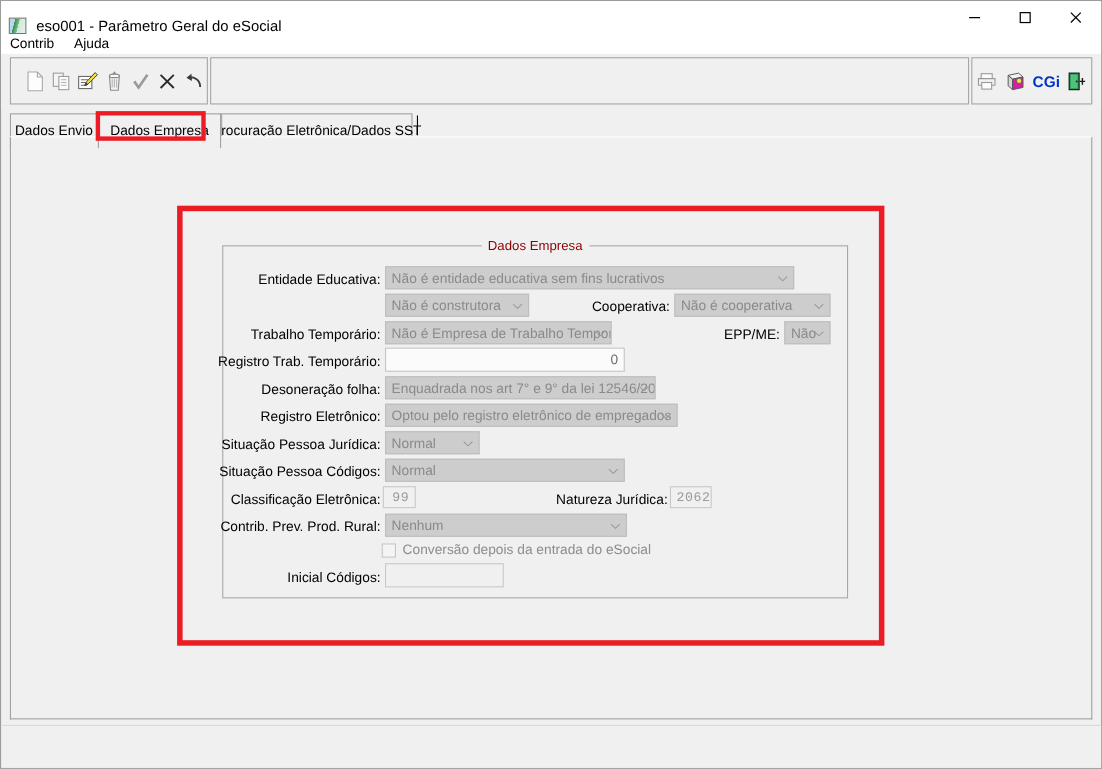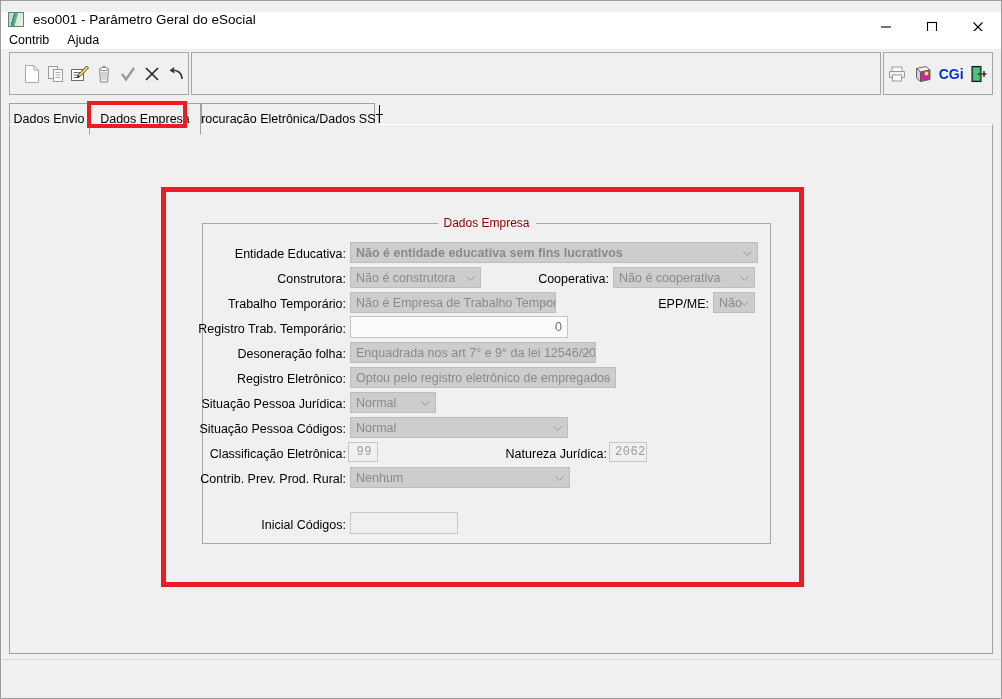--- a/index.html
+++ b/index.html
@@ -24,23 +24,22 @@
   }
 
   
   .titlebar {
     position: absolute;
     left: 0; top: 0;
     width: 100%;
     height: 30px;
     background: #ffffff;
     display: flex;
-    align-items: flex-start;
-    box-sizing: border-box;
-    margin-top: 11px;
+    align-items: flex-end;
+    box-sizing: border-box;
   }
   .title-icon {
     width: 16px; height: 15px;
     margin-left: 7px;
     margin-right: 9px;
     border: 1px solid #6f7d6f;
     box-sizing: border-box;
     background: linear-gradient(105deg,#b9d8ef 0%, #b9d8ef 28%, #3c8a52 29%, #77c08c 52%, #cfe9d8 53%, #e8f2ea 100%);
     position: relative;
     flex: 0 0 auto;
@@ -425,28 +424,27 @@
     <div class="tab-caret" style="left:370px;"></div>
   </div>
 
   <div class="tabpage"></div>
 
   <div class="groupbox">
     <div class="group-title">Dados Empresa</div>
   </div>
 
   <div class="fld-label" style="left:145px; top:245px; width:200px;">Entidade Educativa:</div>
-  <div class="ctl combo" style="left:349px; top:241px; width:408px; height:21px;font-weight:bold;">
+  <div class="ctl combo" style="left:349px; top:241px; width:372px; height:21px;">
     <span>Não é entidade educativa sem fins lucrativos</span>
     <svg class="arrow" viewBox="0 0 9 5">
         <path d="M0.5 0.5 L4.5 4.3 L8.5 0.5" fill="none" stroke="#9a9a9a" stroke-width="1"></path>
       </svg>
   </div>
 
-  <div class="fld-label" style="left:145px; top:270px; width:200px;">Construtora:</div>
   <div class="ctl combo" style="left:349px; top:266px; width:131px; height:21px;">
     <span>Não é construtora</span>
     <svg class="arrow" viewBox="0 0 9 5">
         <path d="M0.5 0.5 L4.5 4.3 L8.5 0.5" fill="none" stroke="#9a9a9a" stroke-width="1"></path>
       </svg>
   </div>
 
   <div class="fld-label" style="left:450px; top:270px; width:158px;">Cooperativa:</div>
   <div class="ctl combo" style="left:612px; top:266px; width:142px; height:21px;">
     <span>Não é cooperativa</span>
@@ -519,20 +517,24 @@
   </div>
 
   <div class="fld-label" style="left:145px; top:470px; width:200px;">Contrib. Prev. Prod. Rural:</div>
   <div class="ctl combo" style="left:349px; top:466px; width:220px; height:21px;">
     <span>Nenhum</span>
     <svg class="arrow" viewBox="0 0 9 5">
         <path d="M0.5 0.5 L4.5 4.3 L8.5 0.5" fill="none" stroke="#9a9a9a" stroke-width="1"></path>
       </svg>
   </div>
 
+  <div class="chkrow" style="left:346px; top:492px;">
+    <span class="chkbox"></span>
+    <span>Conversão depois da entrada do eSocial</span>
+  </div>
 
   <div class="fld-label" style="left:145px; top:516px; width:200px;">Inicial Códigos:</div>
   <div class="ctl textbox empty-plain" style="left:349px; top:511px; width:108px; height:22px;">
     <span></span>
   </div>
 
   <div class="statusbar"></div>
 
   <div class="annot annot-tab"></div>
   <div class="annot annot-form"></div>

